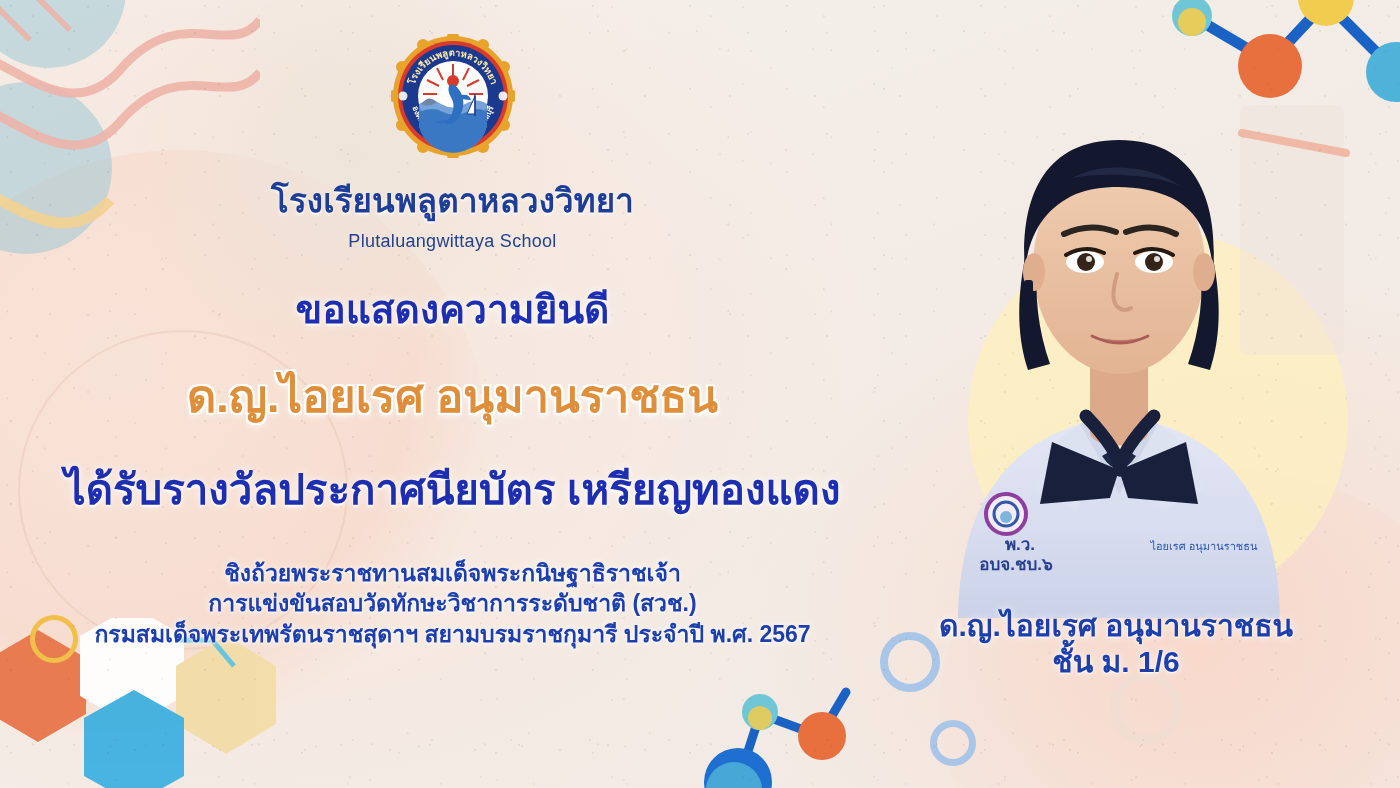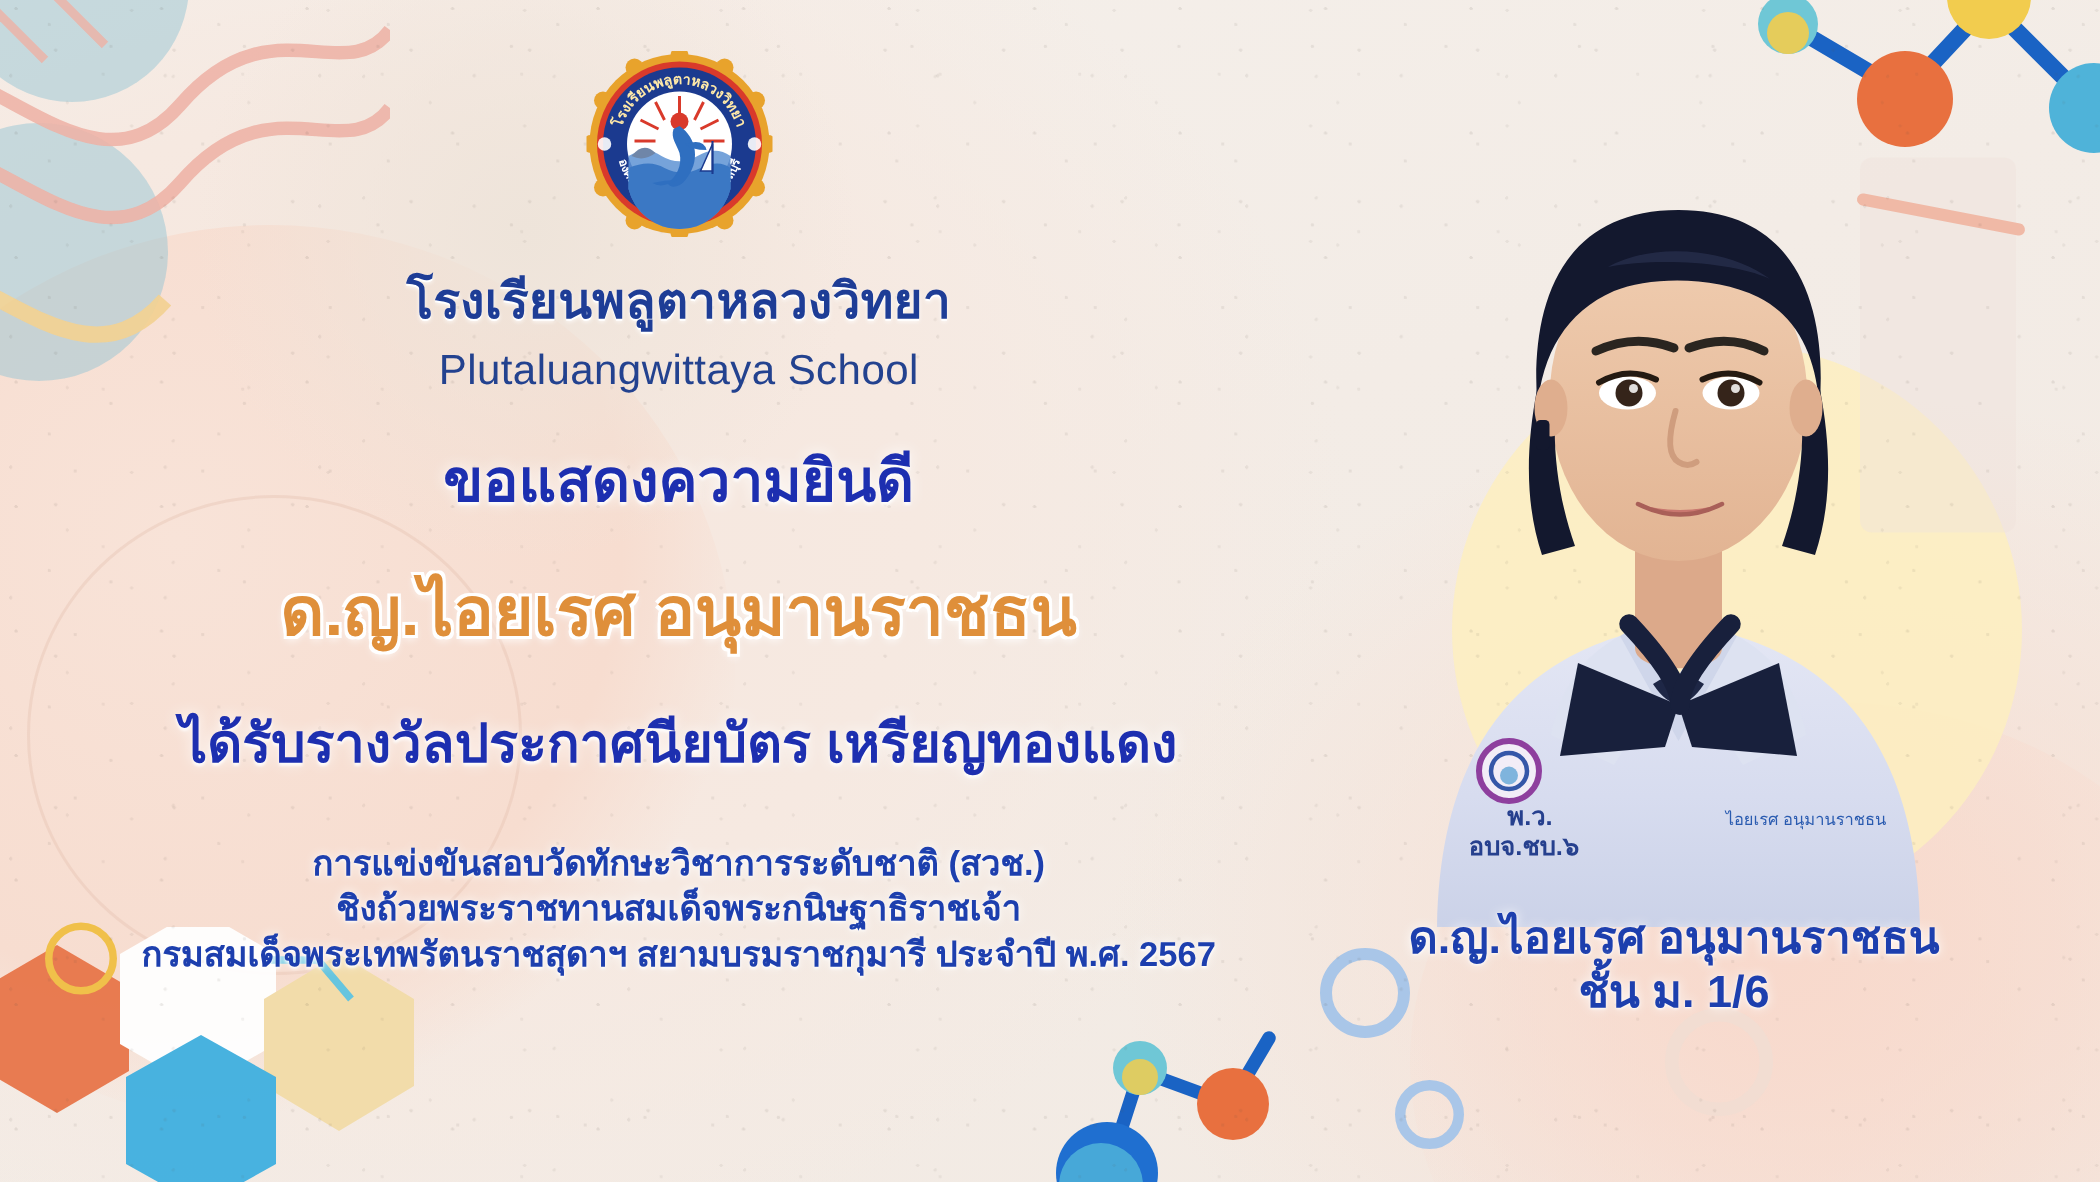--- a/index.html
+++ b/index.html
@@ -95,42 +95,42 @@
   .logo-wrap { width:124px; height:124px; position:relative; }
 
   .school-th {
     margin-top:16px;
     font-size:33px; font-weight:bold; letter-spacing:.2px;
     color:#1e3d96;
     text-shadow:0 1px 0 #fff, 0 2px 3px rgba(255,255,255,.8);
   }
   .school-en {
     margin-top:4px;
-    font-size:28px; color:#23428f; letter-spacing:.3px;
+    font-size:18px; color:#23428f; letter-spacing:.3px;
   }
 
   .congrats {
     margin-top:26px;
     font-size:39px; font-weight:bold; color:#1d2fb0;
     text-shadow:0 0 10px rgba(255,255,255,.95), 0 2px 2px rgba(255,255,255,.9);
   }
 
   .student-name {
     margin-top:20px;
     font-size:45px; font-weight:bold;
     color:#df8f3a;
     text-shadow:
       -2px -2px 0 #fff,  2px -2px 0 #fff,
       -2px  2px 0 #fff,  2px  2px 0 #fff,
        0 3px 6px rgba(255,255,255,.95);
   }
 
   .award {
     margin-top:24px;
-    font-size:36px; font-weight:bold; color:#1d2fb0;
+    font-size:42px; font-weight:bold; color:#1d2fb0;
     text-shadow:0 0 10px rgba(255,255,255,.95), 0 2px 2px rgba(255,255,255,.9);
   }
 
   .subject {
     margin-top:28px;
     font-size:62px; font-weight:bold;
     color:#f757ae;
     text-shadow:
       -1.5px -1.5px 0 #fff, 1.5px -1.5px 0 #fff,
       -1.5px  1.5px 0 #fff, 1.5px  1.5px 0 #fff,
@@ -403,22 +403,22 @@
     <div class="school-en">Plutaluangwittaya School</div>
 
     <div class="congrats">ขอแสดงความยินดี</div>
 
     <div class="student-name">ด.ญ.ไอยเรศ อนุมานราชธน</div>
 
     <div class="award">ได้รับรางวัลประกาศนียบัตร เหรียญทองแดง</div>
 
 
     <div class="contest">
+      <div>ชิงถ้วยพระราชทานสมเด็จพระกนิษฐาธิราชเจ้า</div>
       <div>การแข่งขันสอบวัดทักษะวิชาการระดับชาติ (สวช.)</div>
-      <div>ชิงถ้วยพระราชทานสมเด็จพระกนิษฐาธิราชเจ้า</div>
       <div>กรมสมเด็จพระเทพรัตนราชสุดาฯ สยามบรมราชกุมารี ประจำปี พ.ศ. 2567</div>
     </div>
   </div>
 
   <div id="caption">
     <div>ด.ญ.ไอยเรศ อนุมานราชธน</div>
     <div>ชั้น ม. 1/6</div>
   </div>
 
 </div>

